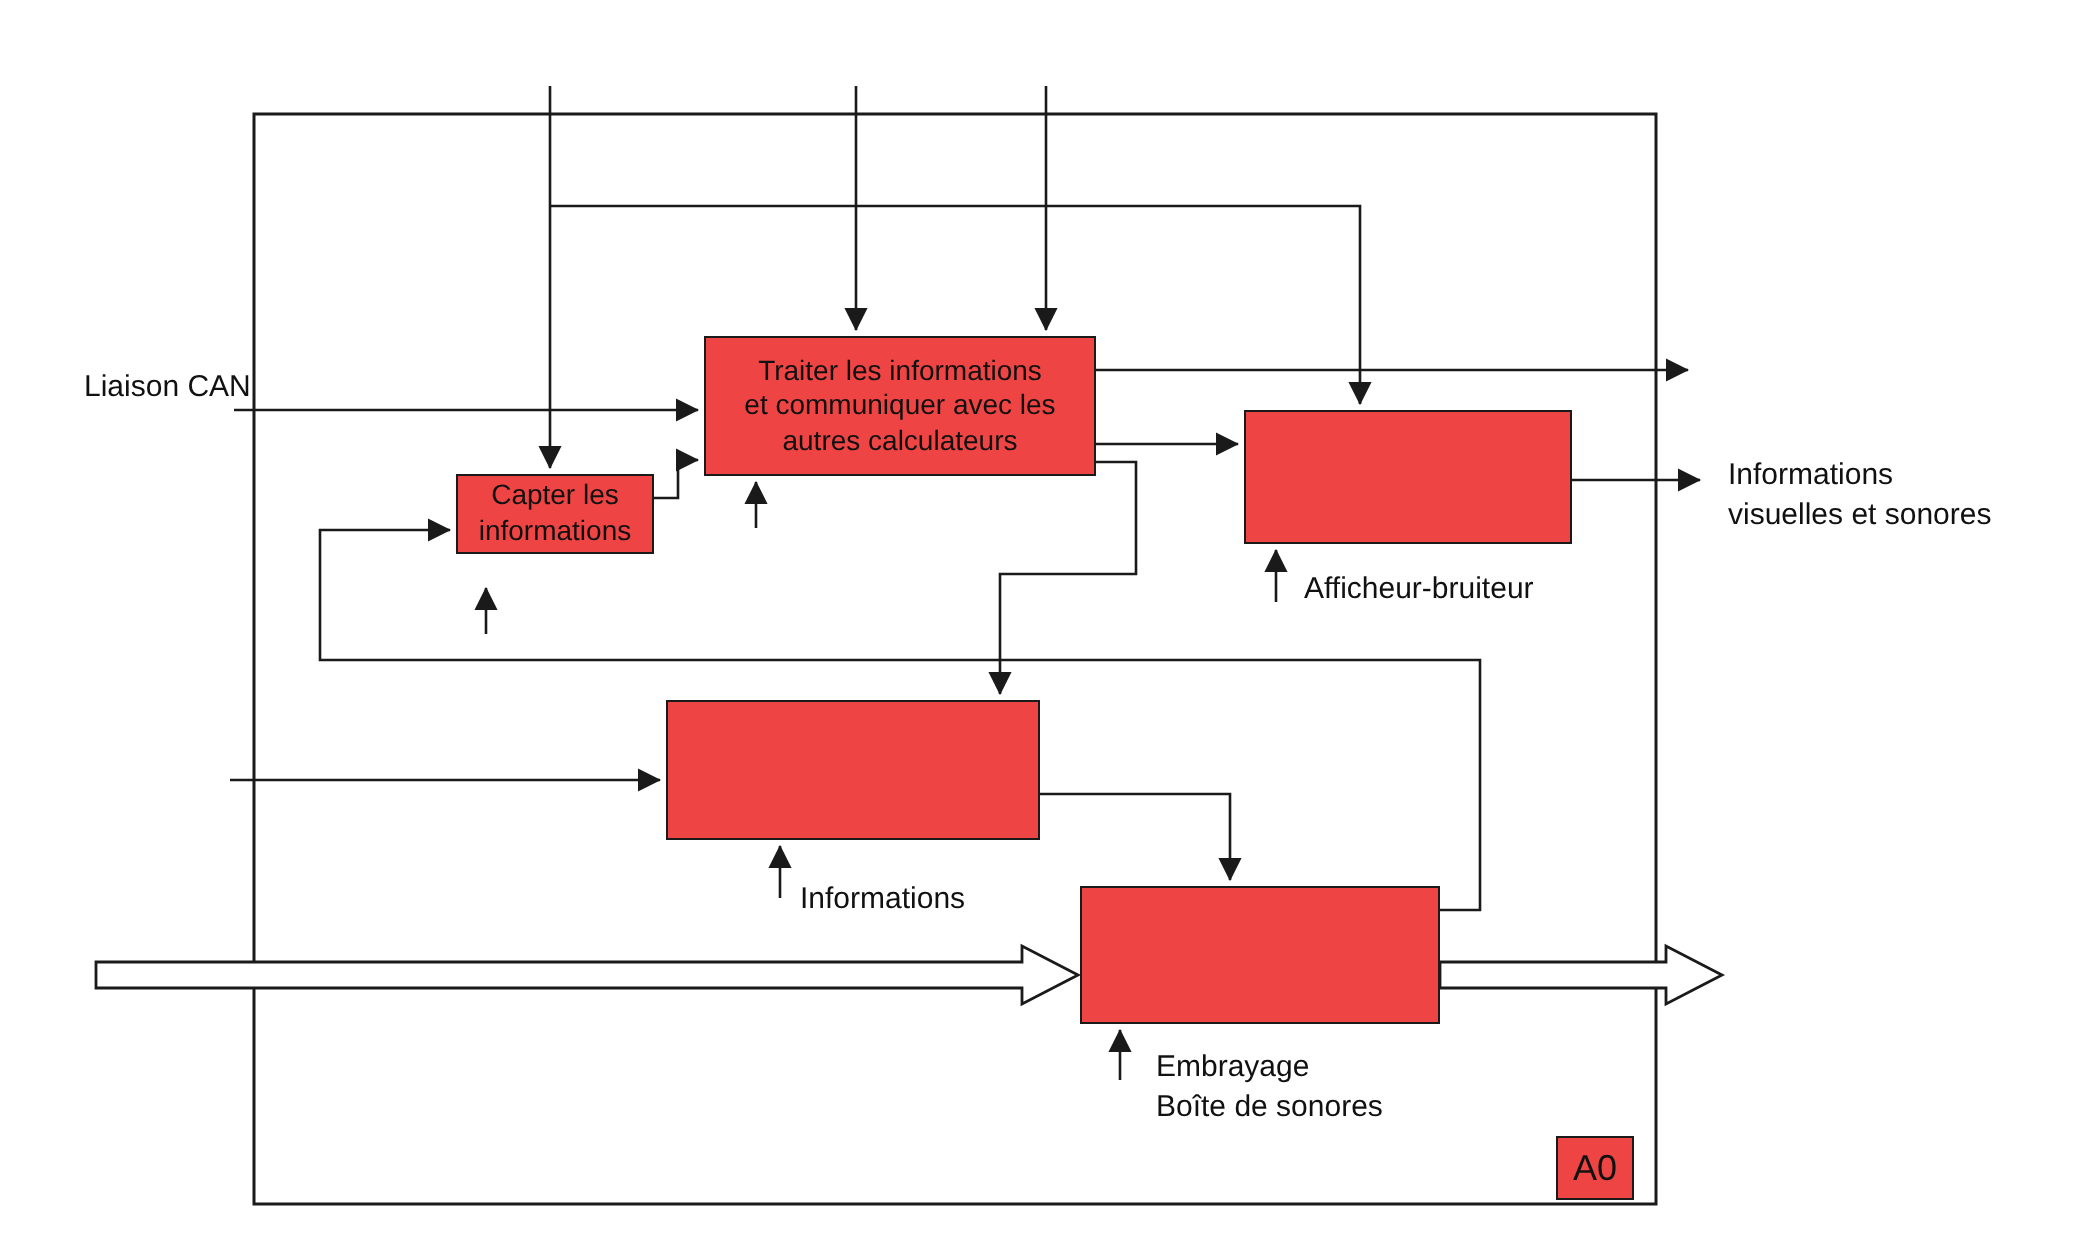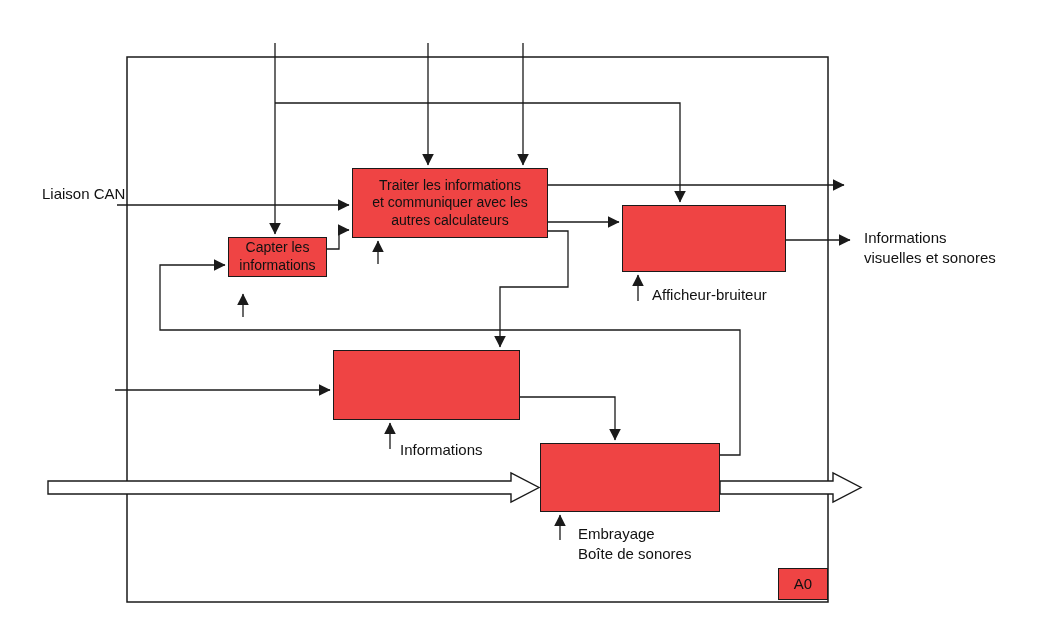--- a/index.html
+++ b/index.html
@@ -75,21 +75,21 @@
   </svg>
 
   <div class="box" style="left:352px;top:168px;width:196px;height:70px;">Traiter les informations
 et communiquer avec les
 autres calculateurs</div>
   <div class="box" style="left:228px;top:237px;width:99px;height:40px;">Capter les
 informations</div>
   <div class="box" style="left:622px;top:205px;width:164px;height:67px;"></div>
   <div class="box" style="left:333px;top:350px;width:187px;height:70px;"></div>
   <div class="box" style="left:540px;top:443px;width:180px;height:69px;"></div>
-  <div class="box" style="left:778px;top:568px;width:50px;height:32px;font-size:15px;">A0</div>
+  <div class="box" style="left:778px;top:568px;width:39px;height:32px;font-size:18px;">A0</div>
 
   <div class="label" style="left:18px;top:184px;margin-left:24px;">Liaison CAN</div>
   <div class="label" style="left:864px;top:228px;">Informations
 visuelles et sonores</div>
   <div class="label" style="left:652px;top:285px;">Afficheur-bruiteur</div>
   <div class="label" style="left:400px;top:440px;">Informations</div>
   <div class="label" style="left:578px;top:524px;">Embrayage
 Boîte de sonores</div>
 
 </div>

